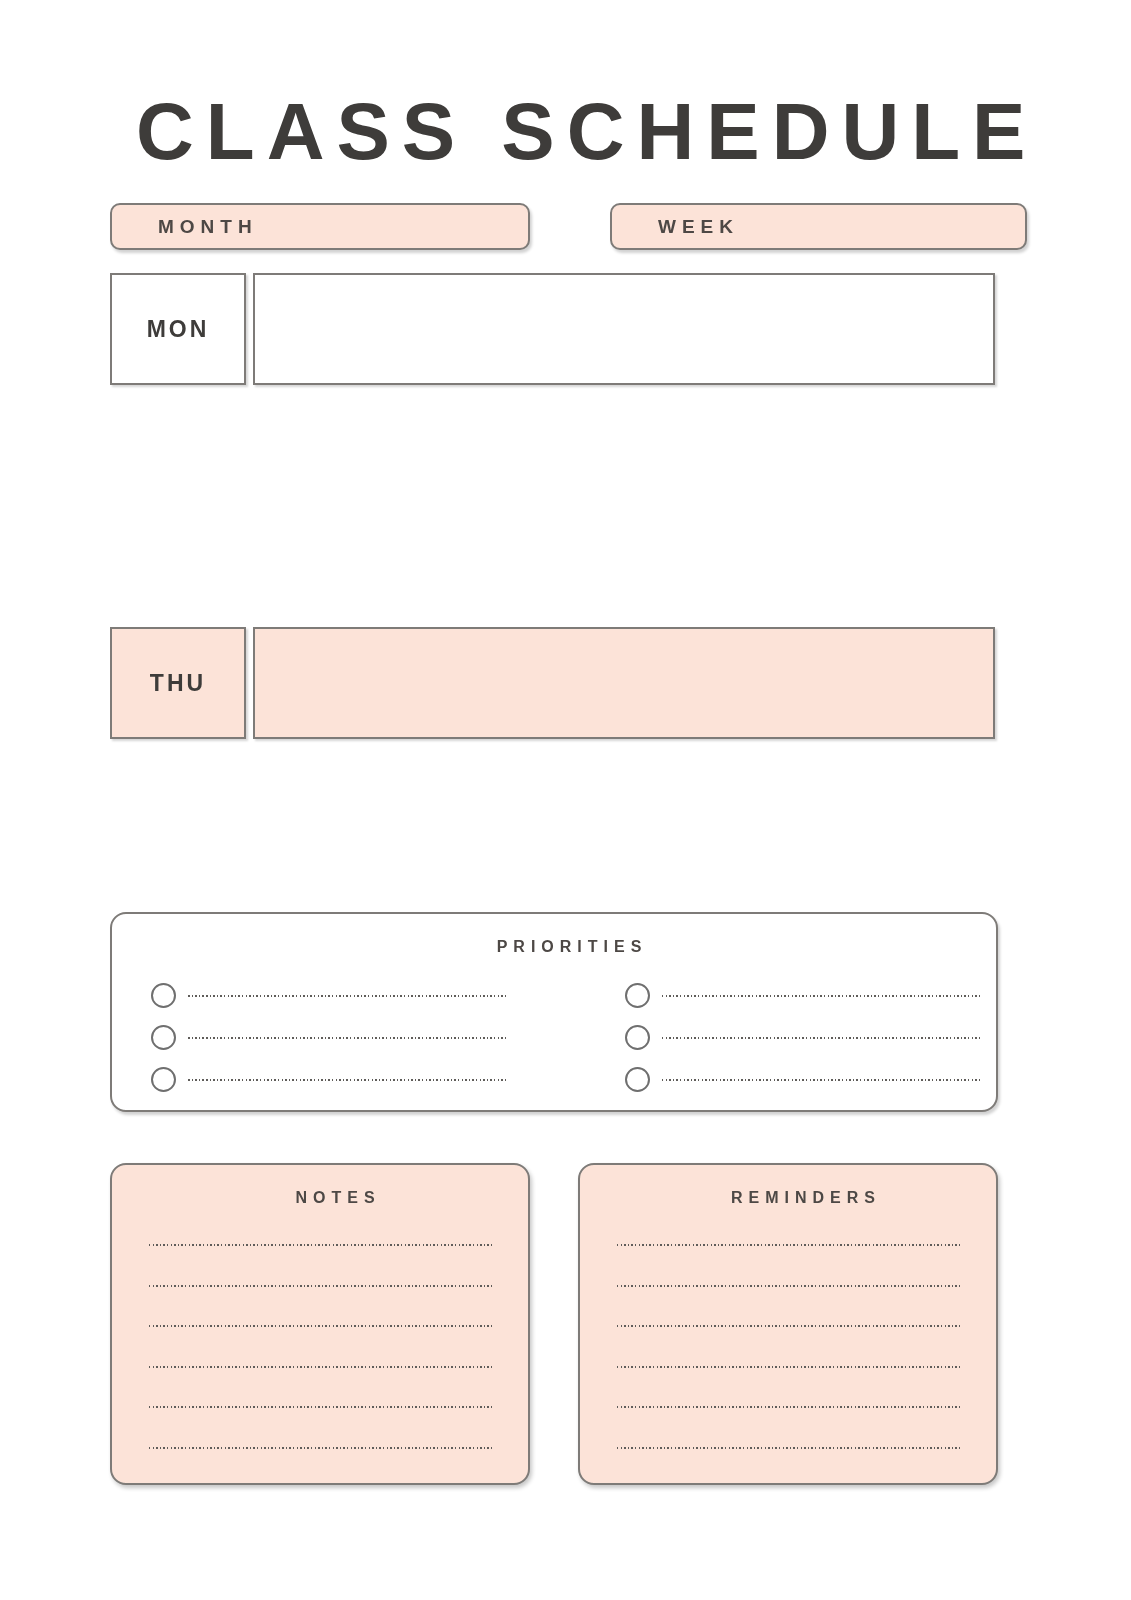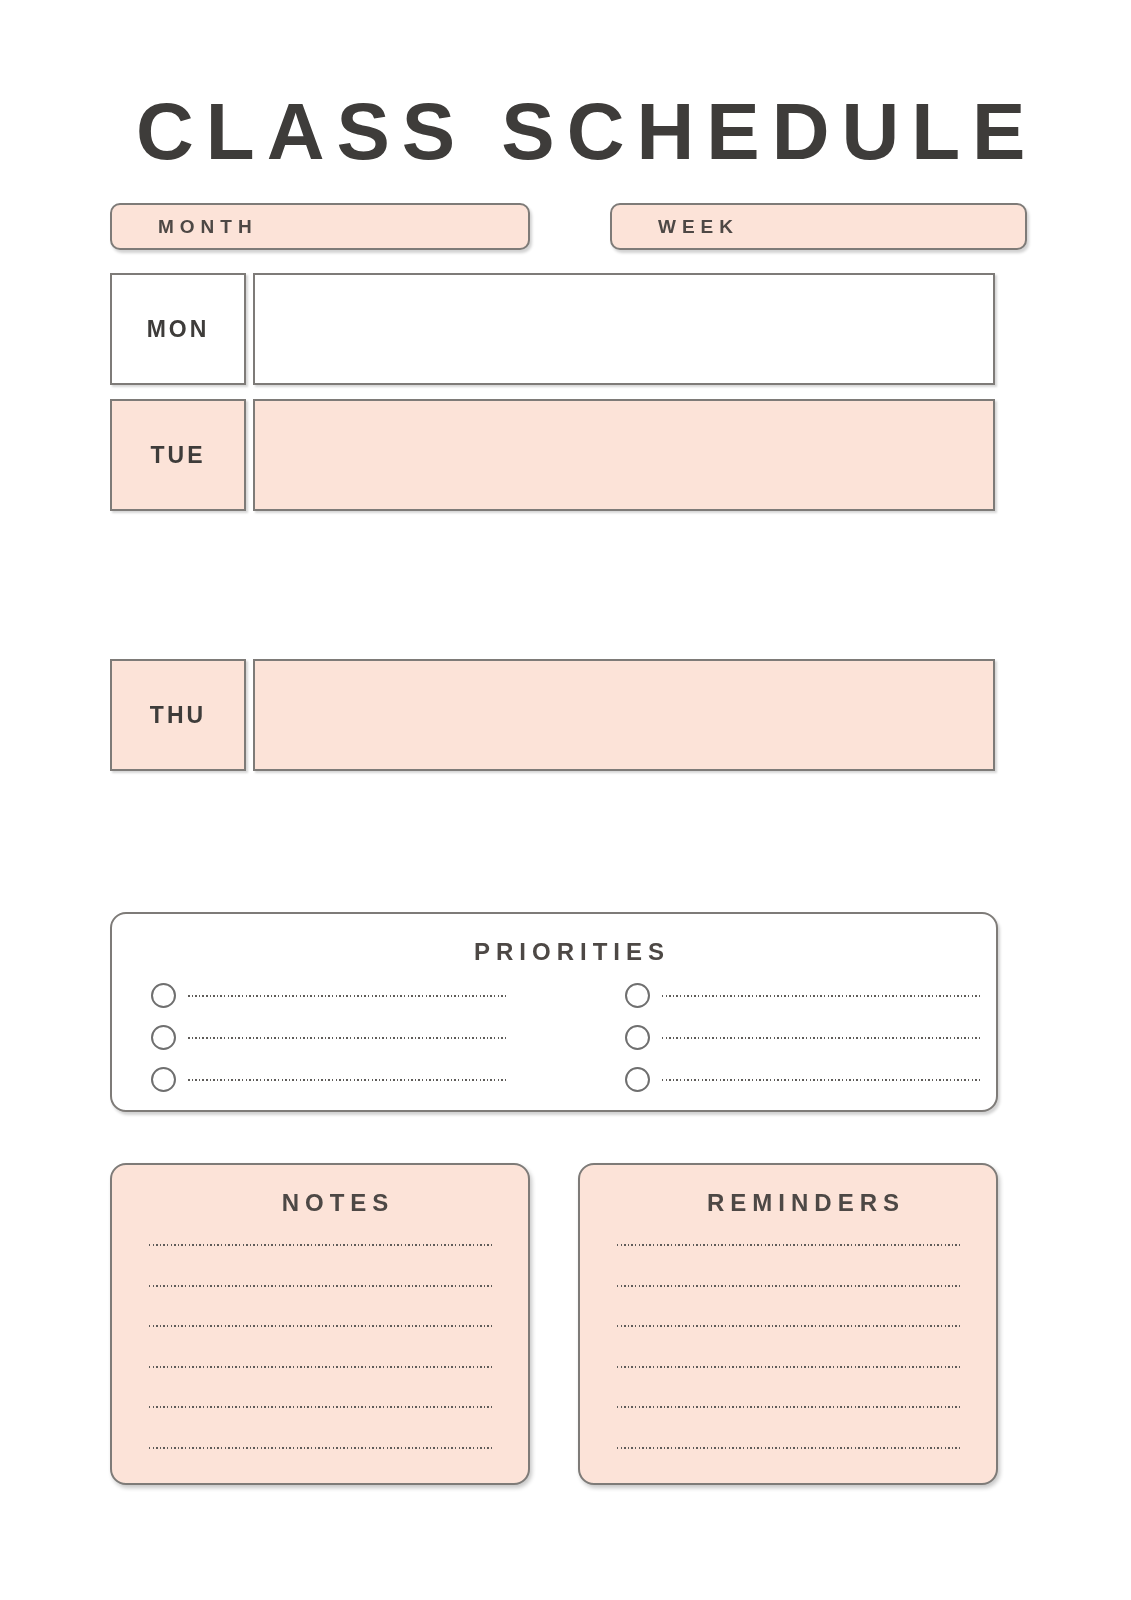--- a/index.html
+++ b/index.html
@@ -59,21 +59,21 @@
   }
   
   .priorities-box{
     position:absolute;left:110px;top:912px;width:888px;height:200px;
     background:#ffffff;border:2px solid var(--border);border-radius:16px;
     box-shadow:2px 3px 3px rgba(0,0,0,0.18);
   }
   .box-title{
     position:absolute;left:0;right:0;top:24px;
     text-align:center;
-    font-size:24px;font-weight:700;letter-spacing:6px;
+    font-size:16px;font-weight:700;letter-spacing:6px;
     color:var(--label-text);
     padding-left:36px;
   }
   .pri-grid{
     position:absolute;left:0;right:0;top:69px;
     display:grid;grid-template-columns:1fr 1fr;row-gap:17px;
   }
   .pri-item{display:flex;align-items:center;height:25px;}
   .pri-item.col-a{padding-left:39px;}
   .pri-item.col-b{padding-left:71px;}
@@ -113,27 +113,21 @@
   <div class="pill pill-week">
     <span class="pill-label">WEEK</span>
   </div>
 
   <div class="day-row" style="top:273px">
     <div class="day-label-box">
       <span class="day-label">MON</span>
     </div>
     <div class="day-content-box"></div>
   </div>
-  <div class="day-row highlighted" style="top:399px">
-    <div class="day-label-box">
-      <span class="day-label">TUE</span>
-    </div>
-    <div class="day-content-box"></div>
-  </div>
-  <div class="day-row highlighted" style="top:659px">
+  <div class="day-row highlighted" style="top:627px">
     <div class="day-label-box">
       <span class="day-label">THU</span>
     </div>
     <div class="day-content-box"></div>
   </div>
 
   <div class="priorities-box">
     <div class="box-title">PRIORITIES</div>
     <div class="pri-grid">
       <div class="pri-item col-a">

